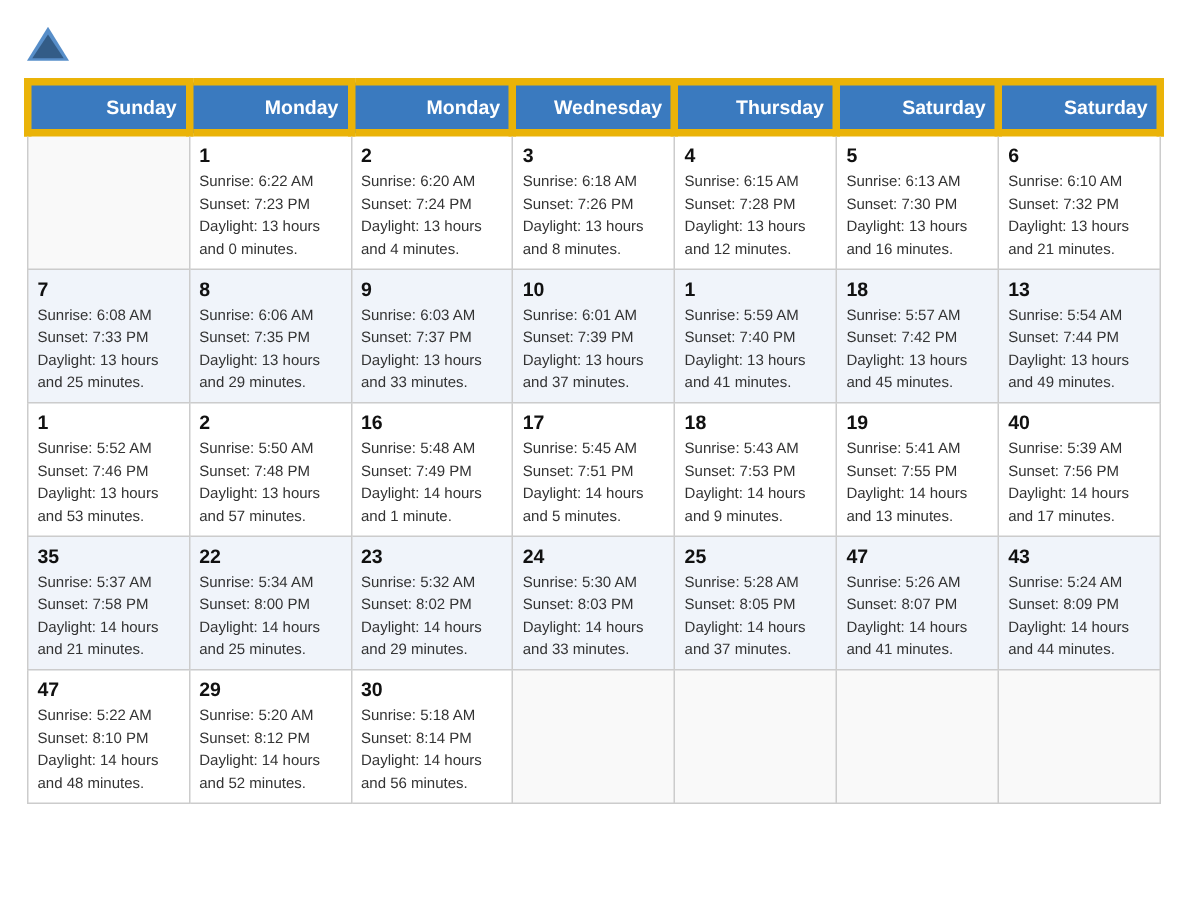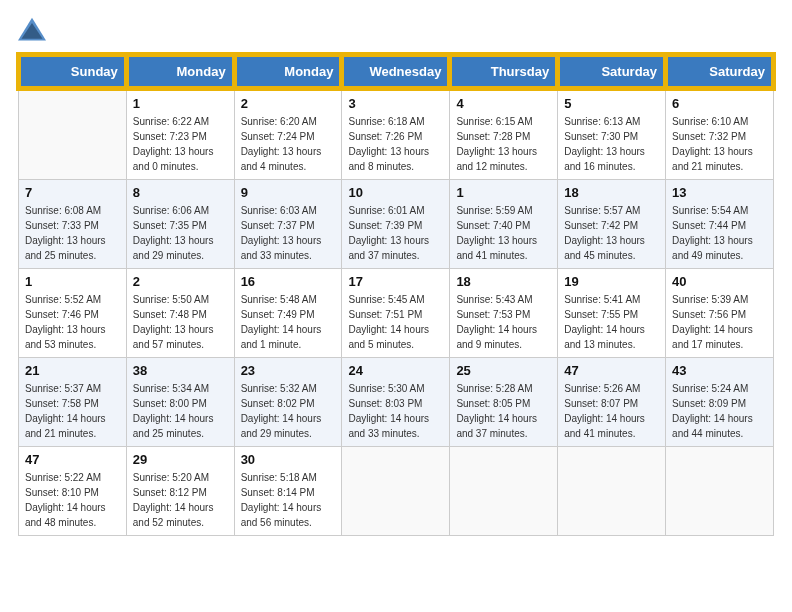--- a/index.html
+++ b/index.html
@@ -206,25 +206,25 @@
           <div class="day-number">19</div>
           <div class="day-info">Sunrise: 5:41 AM<br>Sunset: 7:55 PM<br>Daylight: 14 hours and 13 minutes.</div>
         </td>
         <td>
           <div class="day-number">40</div>
           <div class="day-info">Sunrise: 5:39 AM<br>Sunset: 7:56 PM<br>Daylight: 14 hours and 17 minutes.</div>
         </td>
       </tr>
       <tr class="row-shaded">
         <td>
-          <div class="day-number">21</div>
+          <div class="day-number">35</div>
           <div class="day-info">Sunrise: 5:37 AM<br>Sunset: 7:58 PM<br>Daylight: 14 hours and 21 minutes.</div>
         </td>
         <td>
-          <div class="day-number">38</div>
+          <div class="day-number">22</div>
           <div class="day-info">Sunrise: 5:34 AM<br>Sunset: 8:00 PM<br>Daylight: 14 hours and 25 minutes.</div>
         </td>
         <td>
           <div class="day-number">23</div>
           <div class="day-info">Sunrise: 5:32 AM<br>Sunset: 8:02 PM<br>Daylight: 14 hours and 29 minutes.</div>
         </td>
         <td>
           <div class="day-number">24</div>
           <div class="day-info">Sunrise: 5:30 AM<br>Sunset: 8:03 PM<br>Daylight: 14 hours and 33 minutes.</div>
         </td>

